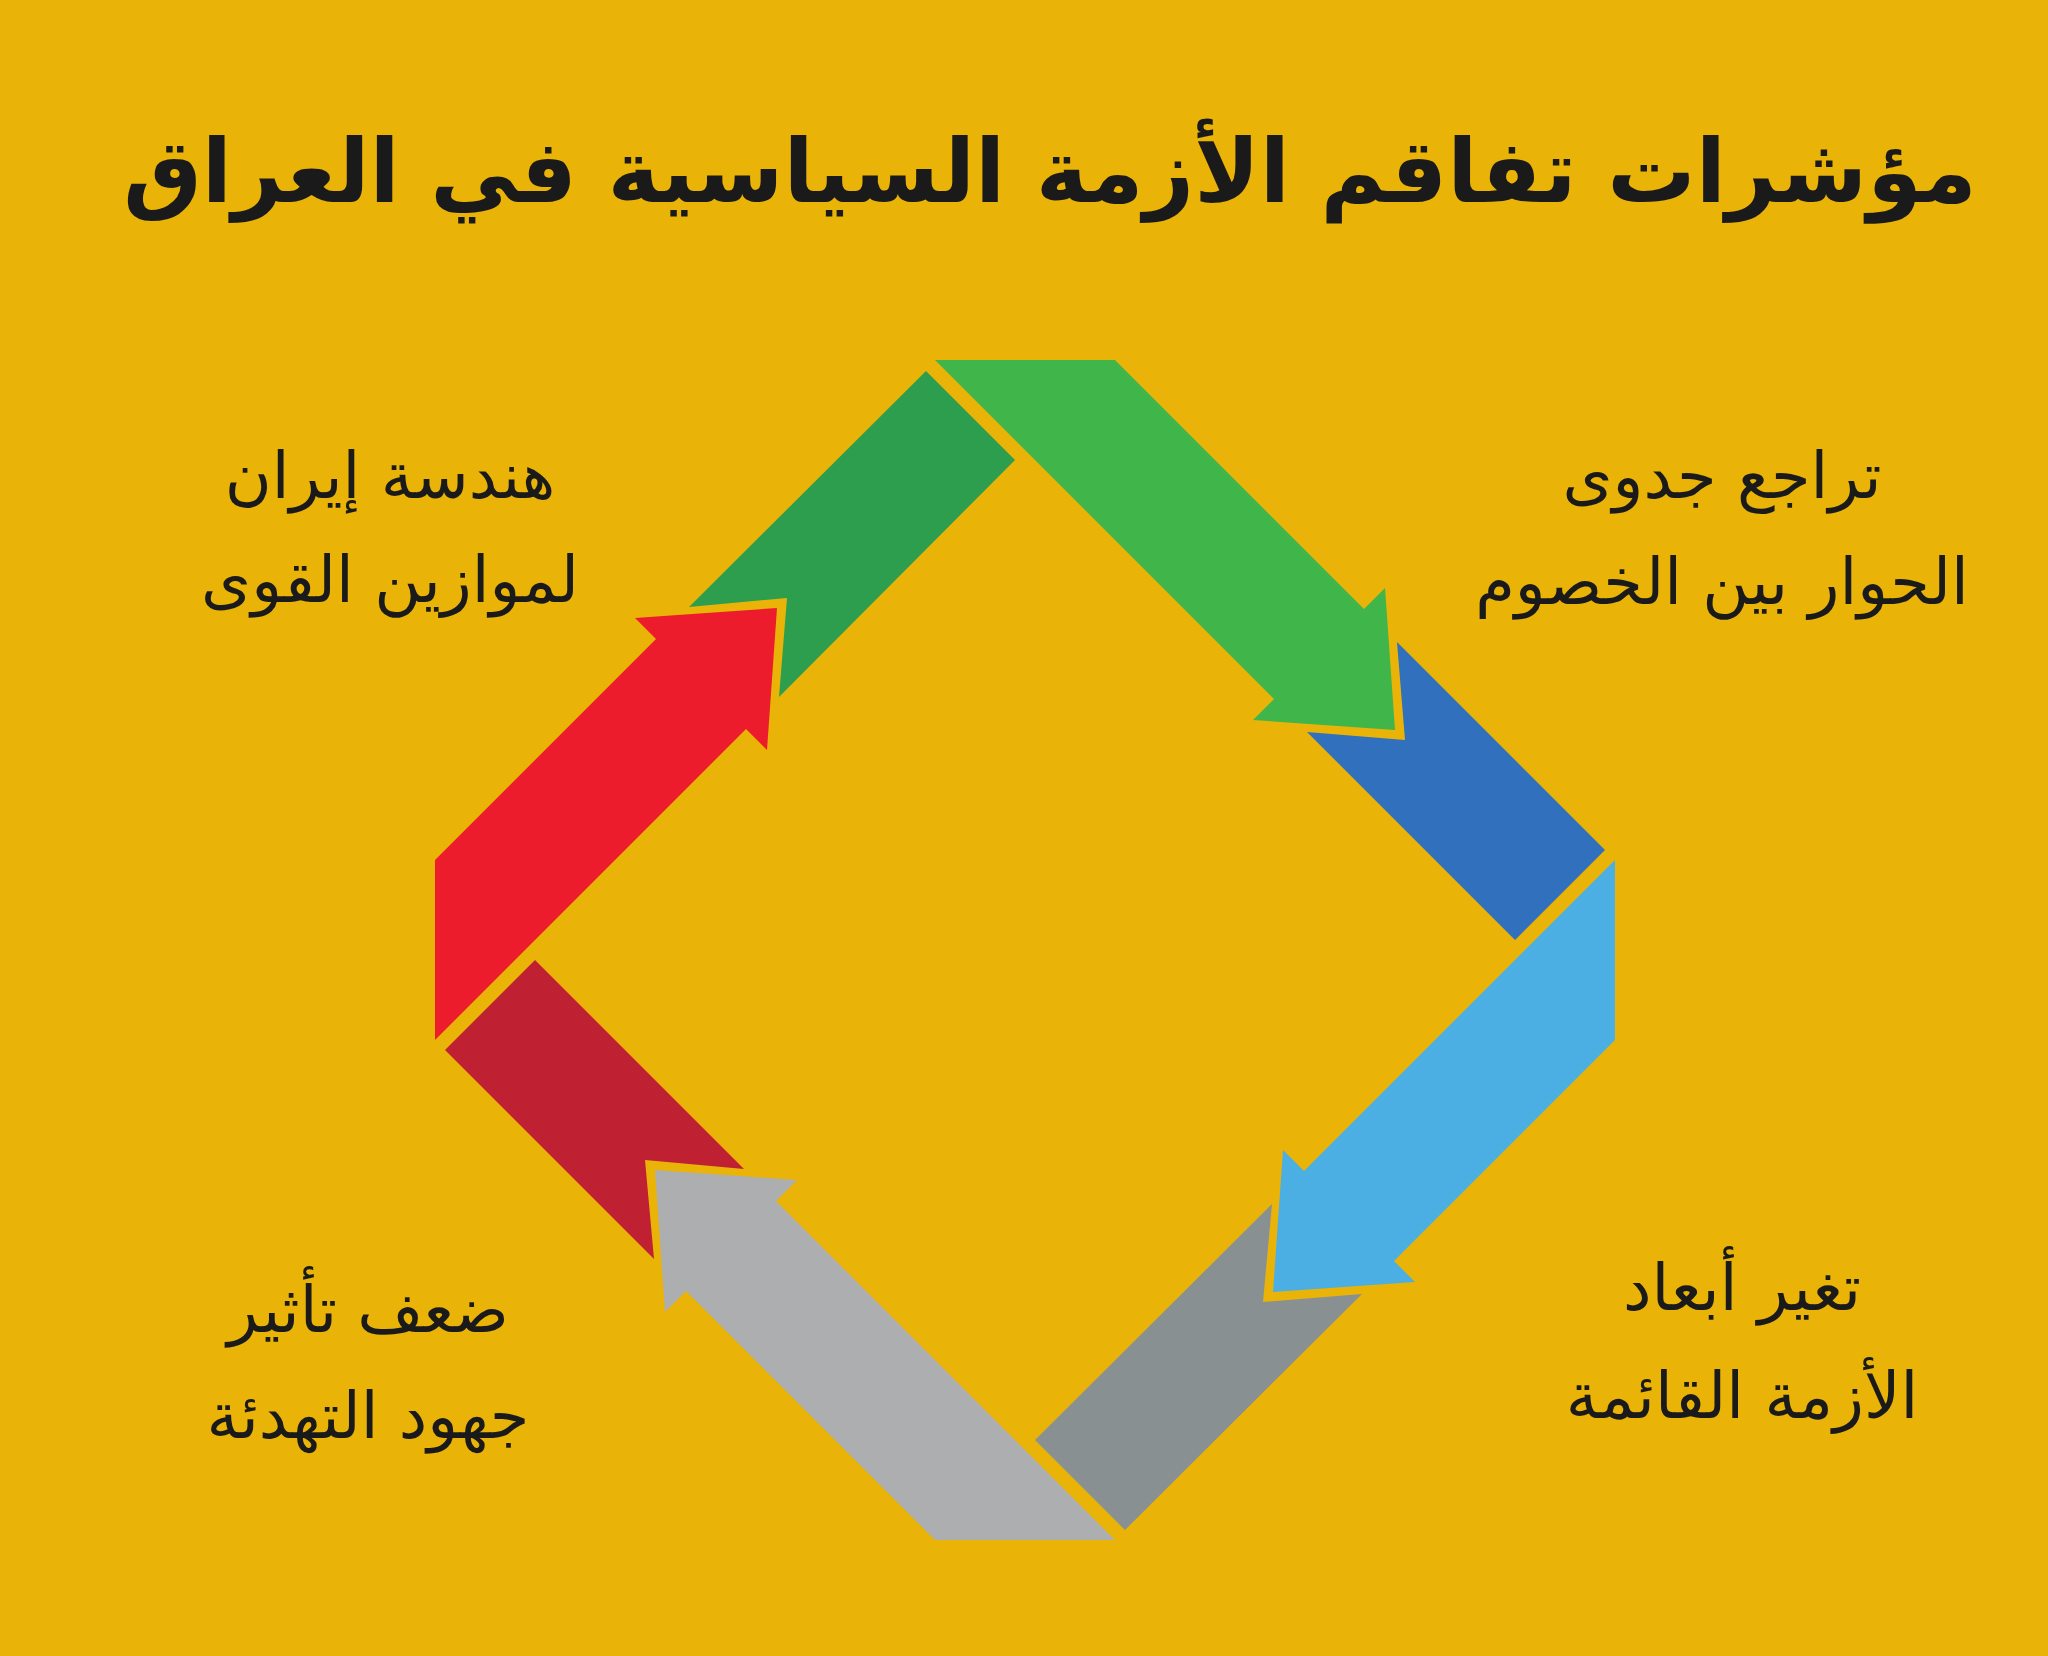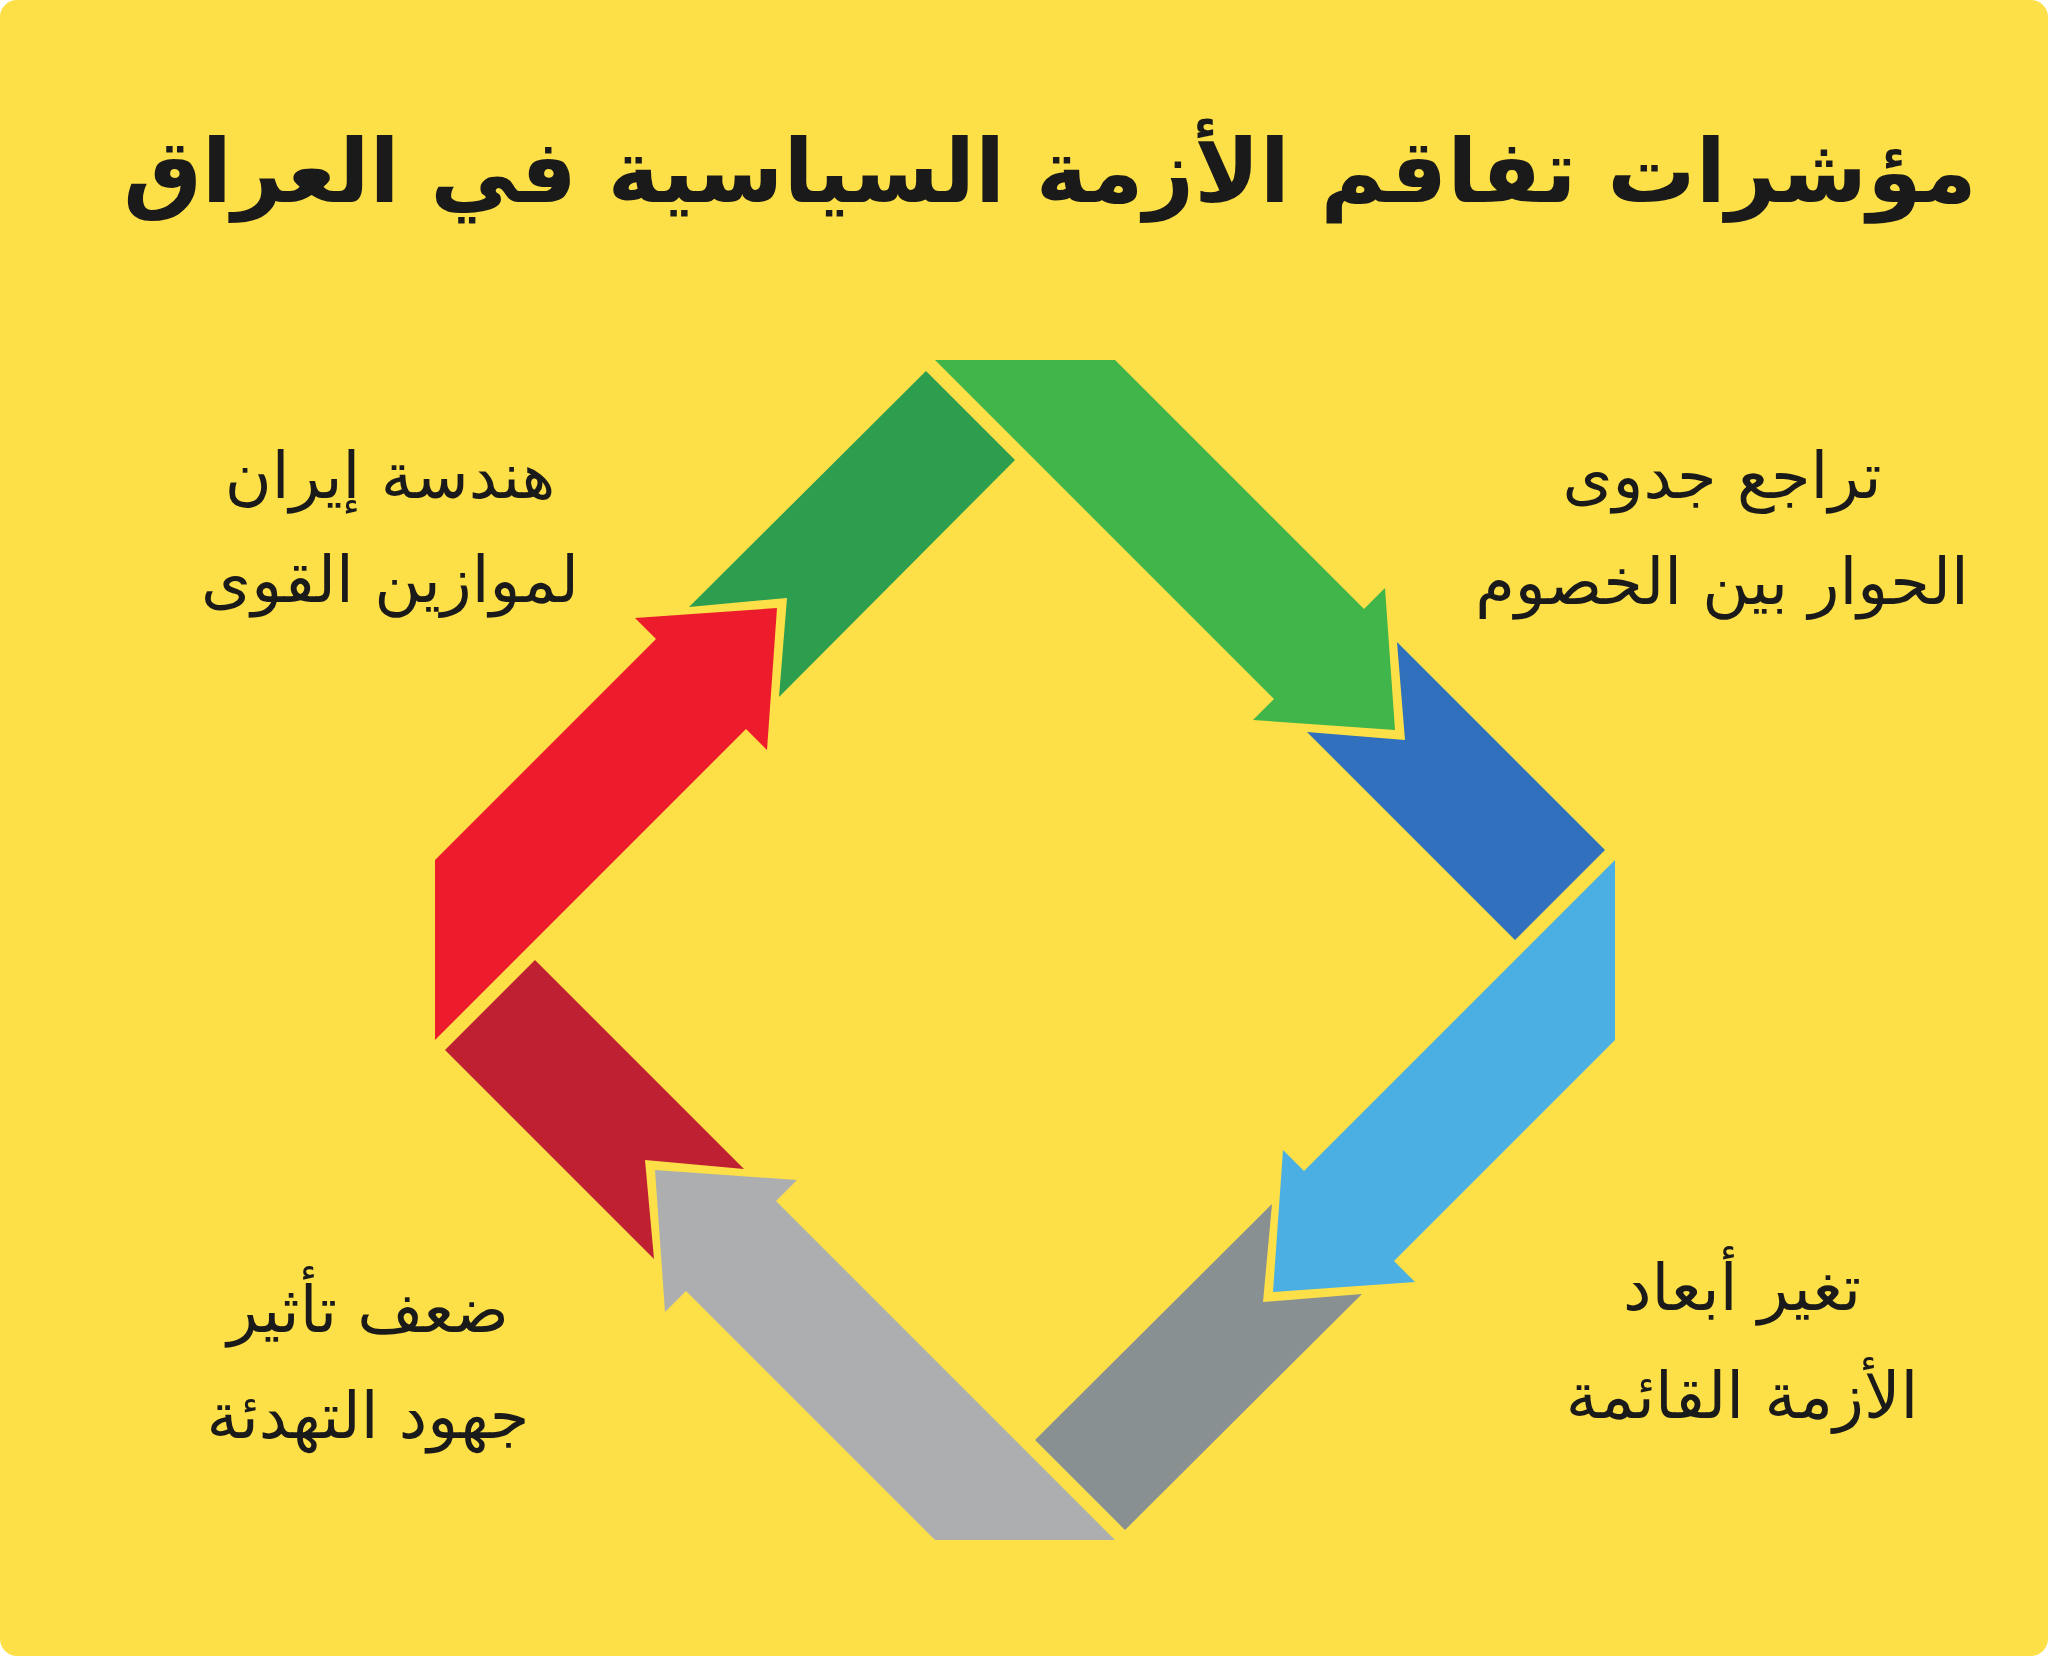--- a/index.html
+++ b/index.html
@@ -4,24 +4,23 @@
 <style>
   html, body {
     margin: 0;
     padding: 0;
     background: #ffffff;
   }
   .stage {
     position: relative;
     width: 2048px;
     height: 1656px;
-    background: #fde047;
+    background: #eab308;
     overflow: hidden;
     font-family: "DejaVu Sans", "Liberation Sans", sans-serif;
-    border-radius: 17px;
   }
   svg { display: block; }
   .title-text {
     font-family: "DejaVu Sans", "Liberation Sans", sans-serif;
     font-size: 88px;
     font-weight: 800;
     direction: rtl;
   }
   .label-text {
     font-family: "DejaVu Sans", "Liberation Sans", sans-serif;

